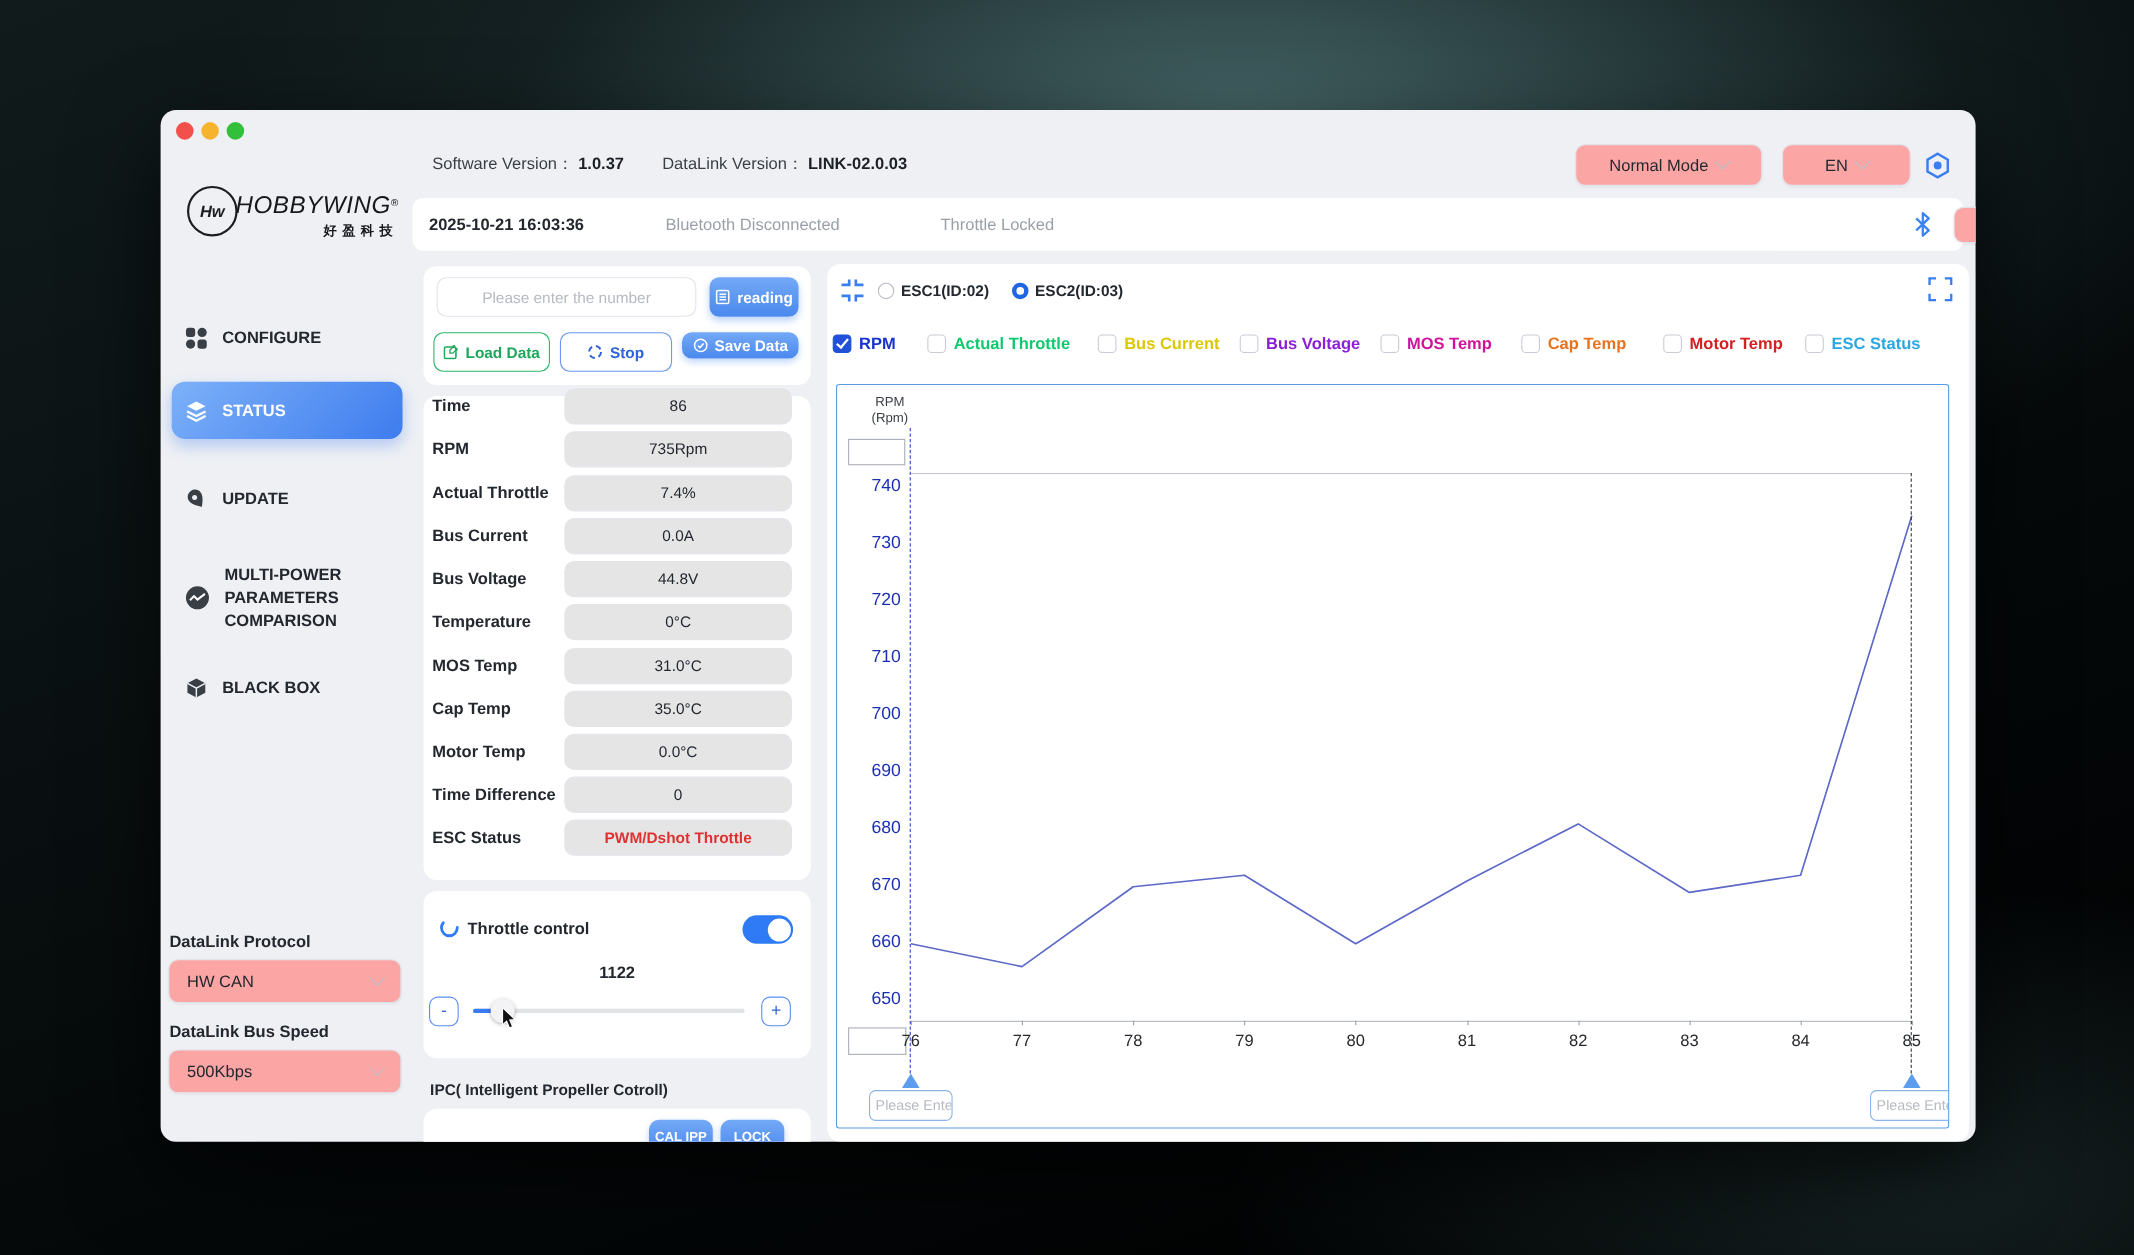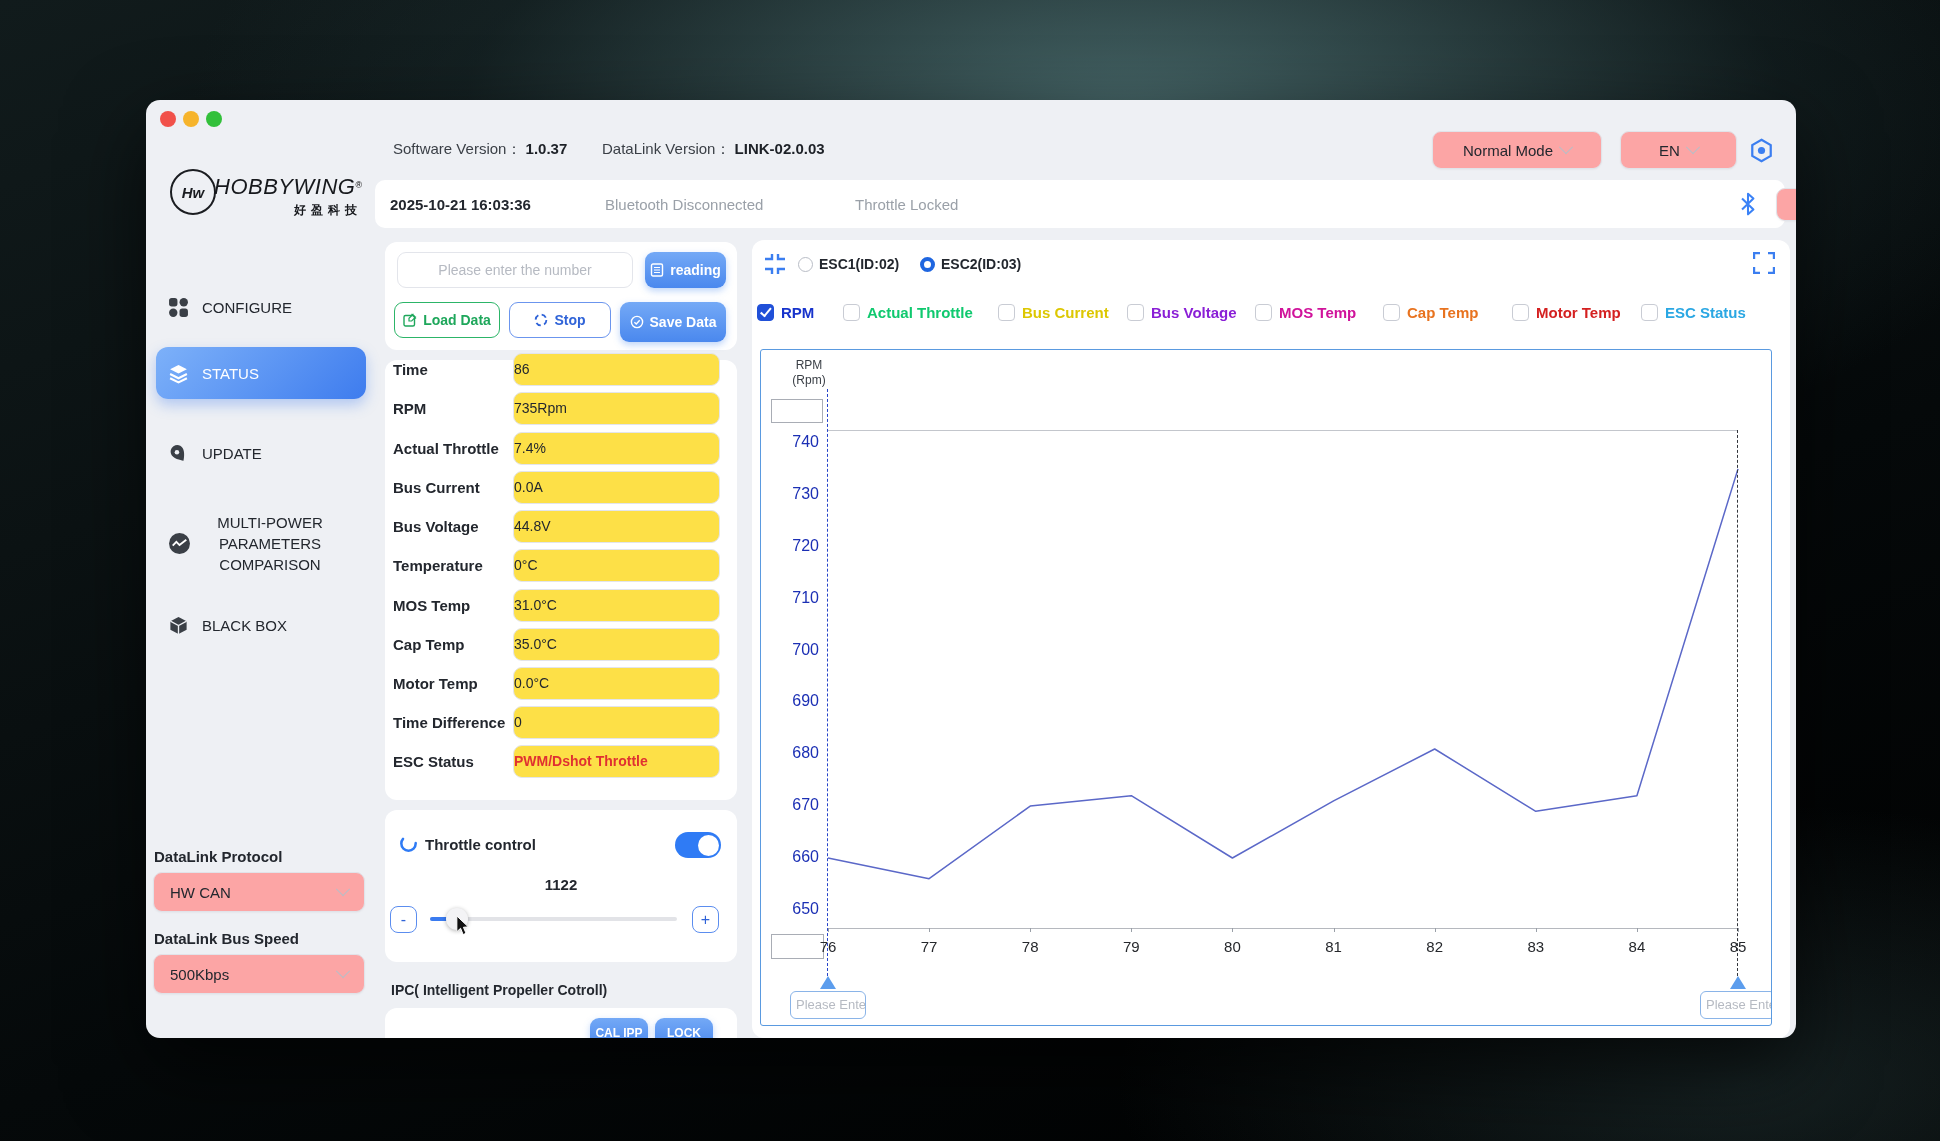--- a/index.html
+++ b/index.html
@@ -32,21 +32,21 @@
   .sb-time { position:absolute; left:15px; font-size:15px; font-weight:700; color:#23272e; }
   .sb-grey { position:absolute; font-size:15px; color:#9aa0a8; }
 
   
   .brand-name { font-size:22px; font-weight:400; font-style:italic; color:#16181c; letter-spacing:.5px;margin-left:12px; }
   .brand-sub { font-size:12px; font-weight:700; color:#16181c; letter-spacing:5px; }
   .emblem { width:46px; height:46px; border:2.2px solid #1b1d21; border-radius:50%;
     display:flex; align-items:center; justify-content:center;
     font-size:15px; font-weight:800; font-style:italic; color:#1b1d21; }
   .nav-item { position:absolute; left:10px; width:210px; display:flex; align-items:center; gap:13px;
-    font-size:15px; font-weight:400; color:#23272e; cursor:pointer; padding-left:12px;text-align:center; }
+    font-size:15px; font-weight:700; color:#23272e; cursor:pointer; padding-left:12px; }
   .nav-item.active { background:linear-gradient(135deg,#7db1f9,#3e7cee); color:#fff;
     border-radius:12px; height:52px; box-shadow:0 6px 14px rgba(62,124,238,.35); }
   .nav-label { line-height:21px; }
   .side-label { font-size:15px; font-weight:700; color:#23272e; }
   .side-select { left:7px; width:212px; height:40px; justify-content:flex-start; padding:0 16px; }
   .side-select .chev { margin-left:auto; }
 
   
   .card { position:absolute; background:#fff; border-radius:12px; }
   .inp { background:#fff; border:1px solid #e3e5eb; border-radius:9px; font-size:14px;
@@ -54,21 +54,21 @@
   .inp::placeholder { color:#b6bac2; }
   .btn { display:flex; align-items:center; justify-content:center; gap:6px;
     border-radius:9px; font-size:14px; font-weight:700; cursor:pointer; border:none; }
   .btn-blue { background:linear-gradient(180deg,#74a9f6,#4a88ee); color:#fff;
     box-shadow:0 3px 7px rgba(70,135,238,.35); }
   .btn-green-o { background:#fff; border:1.5px solid #2cb568; color:#1ea75b; }
   .btn-blue-o { background:#fff; border:1.5px solid #6b95ee; color:#2f63d8; }
   .frow { position:absolute; left:0; width:100%; display:flex; align-items:center; }
   .flabel { position:absolute; left:8px; font-size:15px; font-weight:700; color:#23272e; }
   .fval { position:absolute; left:128px; width:207px; height:33px; line-height:31px;
-    border:1px solid #e3e5eb; border-radius:9px; text-align:left; font-size:14px; color:#23272e; background:#fde047; }
+    border:1px solid #e3e5eb; border-radius:9px; text-align:center; font-size:14px; color:#23272e; background:#e5e5e5; }
   .toggle { width:46px; height:26px; border-radius:13px; background:#2f7bf5; position:relative; cursor:pointer; }
   .toggle::after { content:""; position:absolute; right:2.5px; top:2.5px; width:21px; height:21px;
     border-radius:50%; background:#fff; }
   .stepper { width:27px; height:27px; border:1.5px solid #5b8def; border-radius:8px; color:#2f63d8;
     font-size:16px; display:flex; align-items:center; justify-content:center; background:#fff; cursor:pointer; }
   .slider-track { position:absolute; height:4px; border-radius:2px; background:#e2e3e7; }
   .slider-fill { position:absolute; height:4px; border-radius:2px; background:#3a7bf0; }
   .slider-thumb { position:absolute; width:22px; height:22px; border-radius:50%; background:#f3f3f5;
     box-shadow:0 1px 4px rgba(0,0,0,.3); cursor:pointer; }
 
@@ -222,21 +222,21 @@
         <path d="M8.5 1 L13 5.5 M10.5 0.8 L6 5.3 V8 h2.7 L13 3.7" fill="none" stroke="#1ea75b" stroke-width="1.2"></path>
       </svg>
       <span>Load Data</span>
     </button>
     <button class="btn btn-blue-o abs" style="left:124px;top:60px;width:102px;height:36px">
       <svg width="14" height="14" viewBox="0 0 14 14">
         <circle cx="7" cy="7" r="5.4" fill="none" stroke="#2f63d8" stroke-width="1.8" stroke-dasharray="5 3.5"></circle>
       </svg>
       <span>Stop</span>
     </button>
-    <button class="btn btn-blue abs" style="left:235px;top:60px;width:106px;height:40px">
+    <button class="btn btn-blue abs" style="left:235px;top:60px;width:106px;height:24px">
       <svg width="14" height="14" viewBox="0 0 14 14">
         <circle cx="7" cy="7" r="5.6" fill="none" stroke="#fff" stroke-width="1.4"></circle>
         <path d="M4.4 7.2 L6.3 9 L9.7 5.2" fill="none" stroke="#fff" stroke-width="1.4"></path>
       </svg>
       <span>Save Data</span>
     </button>
   </div>
 
   <div class="card" style="left:239px;top:260px;width:352px;height:440px">
 

